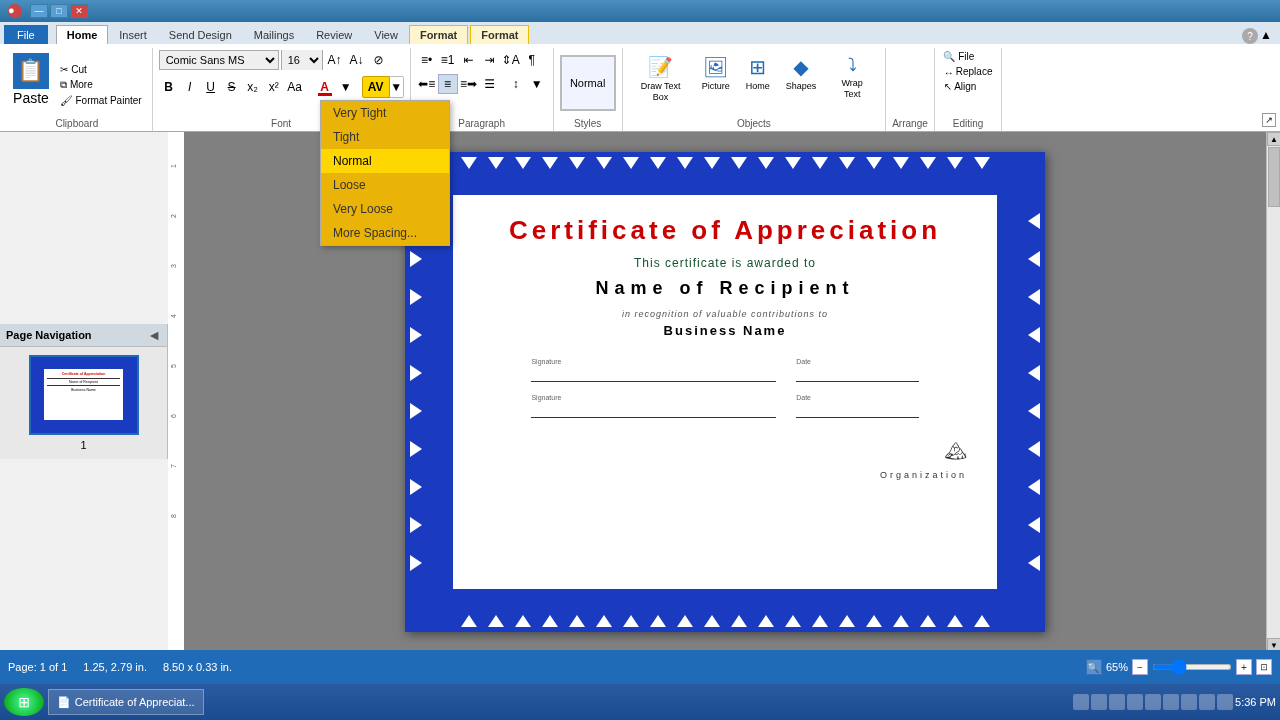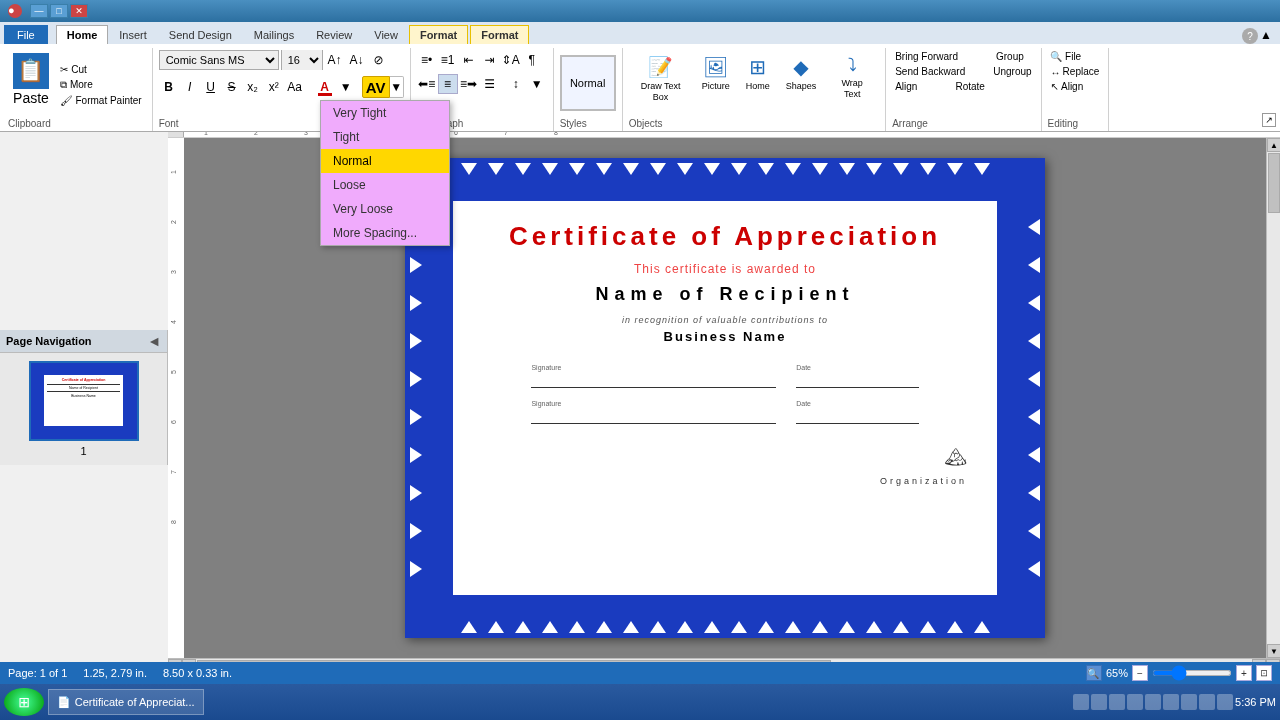--- a/index.html
+++ b/index.html
@@ -74,21 +74,21 @@
       display: flex;
       flex-direction: row;
       align-items: flex-start;
       gap: 2px;
       flex: 1;
       padding-top: 2px;
     }
     .ribbon-group-label {
       font-size: 10px;
       color: #555;
-      text-align: left;
+      text-align: center;
       padding: 2px 0;
       margin-top: auto;
     }
 
     
     .clipboard-group .ribbon-group-content {
       align-items: stretch;
     }
     .small-btn { font-size: 10px; padding: 1px 4px; cursor: pointer; white-space: nowrap; }
 
@@ -122,21 +122,21 @@
       width: 14px; height: 22px; border: 1px solid #bbb; border-left: none;
       background: white; cursor: pointer; display: flex; align-items: center;
       justify-content: center; border-radius: 0 2px 2px 0;
     }
 
     
     .dropdown-menu {
       position: absolute;
       top: 100px;
       left: 320px;
-      background: #f0abfc;
+      background: #eab308;
       border: 1px solid #aaa;
       box-shadow: 2px 2px 6px rgba(0,0,0,0.3);
       width: 130px;
       z-index: 1000;
     }
     .dropdown-item {
       padding: 5px 12px;
       cursor: pointer;
       font-size: 12px;
       color: #333;
@@ -241,21 +241,21 @@
       font-family: 'Comic Sans MS', cursive, sans-serif;
       font-size: 26px;
       color: #cc0000;
       font-weight: bold;
       letter-spacing: 4px;
       margin-bottom: 10px;
       text-align: center;
     }
     .cert-subtitle {
       font-size: 12px;
-      color: #ef4444;
+      color: #14532d;
       margin-bottom: 8px;
       letter-spacing: 1px;
     }
     .cert-recipient {
       font-size: 18px;
       font-weight: bold;
       color: #000;
       letter-spacing: 6px;
       margin-bottom: 10px;
     }
@@ -330,21 +330,21 @@
     .h-scroll-area {
       display: flex;
       height: 14px;
       background: #e0e0e0;
       border-top: 1px solid #bbb;
     }
     .h-scroll-thumb { height: 12px; width: 60%; background: #c0c0c0; border: 1px solid #aaa; margin: 1px; }
 
     
     .status-bar {
-      height: 22px;
+      height: 34px;
       background: #1f6bb8;
       display: flex;
       align-items: center;
       padding: 0 8px;
       color: white;
       font-size: 11px;
       gap: 16px;
     }
     .status-right { margin-left: auto; display: flex; align-items: center; gap: 8px; }
 
@@ -477,21 +477,21 @@
           <div class="fmt-btn">Aa</div>
           <div style="width:8px"></div>
           <div class="fmt-btn" style="position:relative">
             <span style="font-weight:bold;color:#cc0000">A</span>
             <div style="position:absolute;bottom:0;left:2px;right:2px;height:3px;background:#cc0000"></div>
           </div>
           <div class="fmt-btn">▼</div>
           <div style="width:4px"></div>
 
           <div class="char-spacing-btn">
-            <div class="char-spacing-main" style="background:#ffd700;border:1px solid #cca000;font-weight:bold;font-size:15px">AV</div>
+            <div class="char-spacing-main" style="background:#ffd700;border:1px solid #cca000;font-weight:bold;font-size:12px">AV</div>
             <div class="char-spacing-arrow">▼</div>
           </div>
         </div>
       </div>
       <div class="ribbon-group-label">Font</div>
       <div class="expand-arrow">↗</div>
     </div>
 
     <div class="ribbon-group">
       <div class="ribbon-group-content" style="flex-direction:column">
@@ -546,34 +546,20 @@
         </div>
         <div class="object-btn">
           <div class="object-icon" style="font-size:18px;color:#1f6bb8">⤵</div>
           <span style="font-size:9px;text-align:center;width:40px;line-height:1.2">Wrap Text</span>
         </div>
       </div>
       <div class="ribbon-group-label">Objects</div>
     </div>
 
     <div class="ribbon-group">
-      <div class="ribbon-group-content" style="flex-direction:column">
-        <div style="display:flex;gap:2px">
-          <div style="font-size:10px;cursor:pointer;padding:1px 3px">Bring Forward</div>
-          <div style="font-size:10px;cursor:pointer;padding:1px 3px;margin-left:30px">Group</div>
-        </div>
-        <div style="display:flex;gap:2px">
-          <div style="font-size:10px;cursor:pointer;padding:1px 3px">Send Backward</div>
-          <div style="font-size:10px;cursor:pointer;padding:1px 3px;margin-left:20px">Ungroup</div>
-        </div>
-        <div style="display:flex;gap:2px">
-          <div style="font-size:10px;cursor:pointer;padding:1px 3px">Align</div>
-          <div style="font-size:10px;cursor:pointer;padding:1px 3px;margin-left:30px">Rotate</div>
-        </div>
-      </div>
       <div class="ribbon-group-label">Arrange</div>
     </div>
 
     <div class="ribbon-group">
       <div class="ribbon-group-content" style="flex-direction:column">
         <div style="font-size:10px;cursor:pointer;padding:1px 3px;display:flex;align-items:center;gap:2px">
           <span>🔍</span>
           <span>File</span>
         </div>
         <div style="font-size:10px;cursor:pointer;padding:1px 3px;display:flex;align-items:center;gap:2px">

